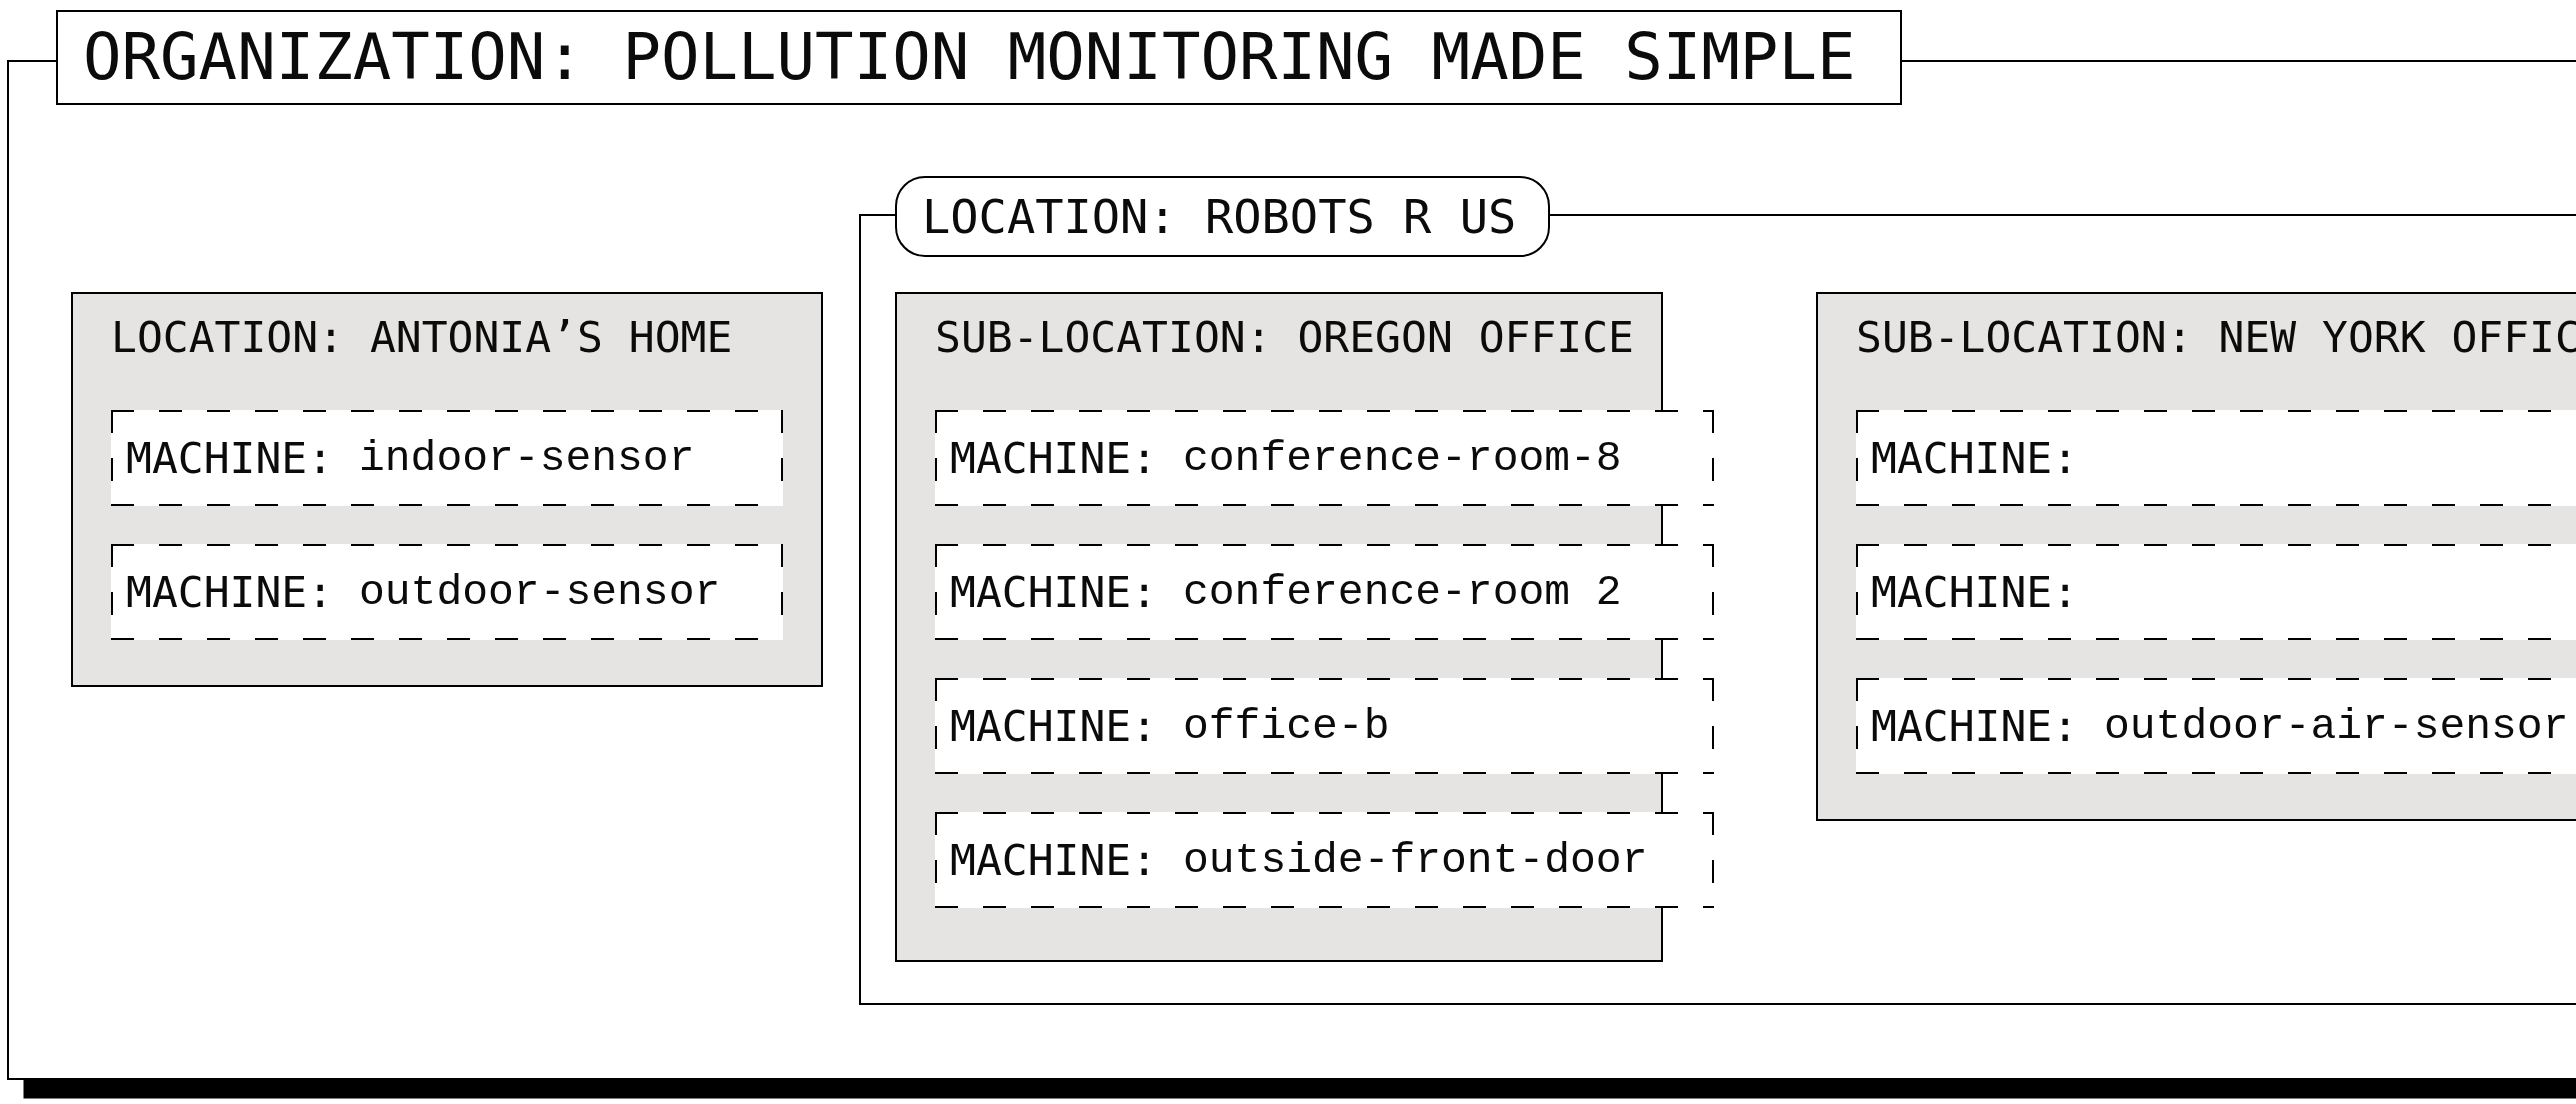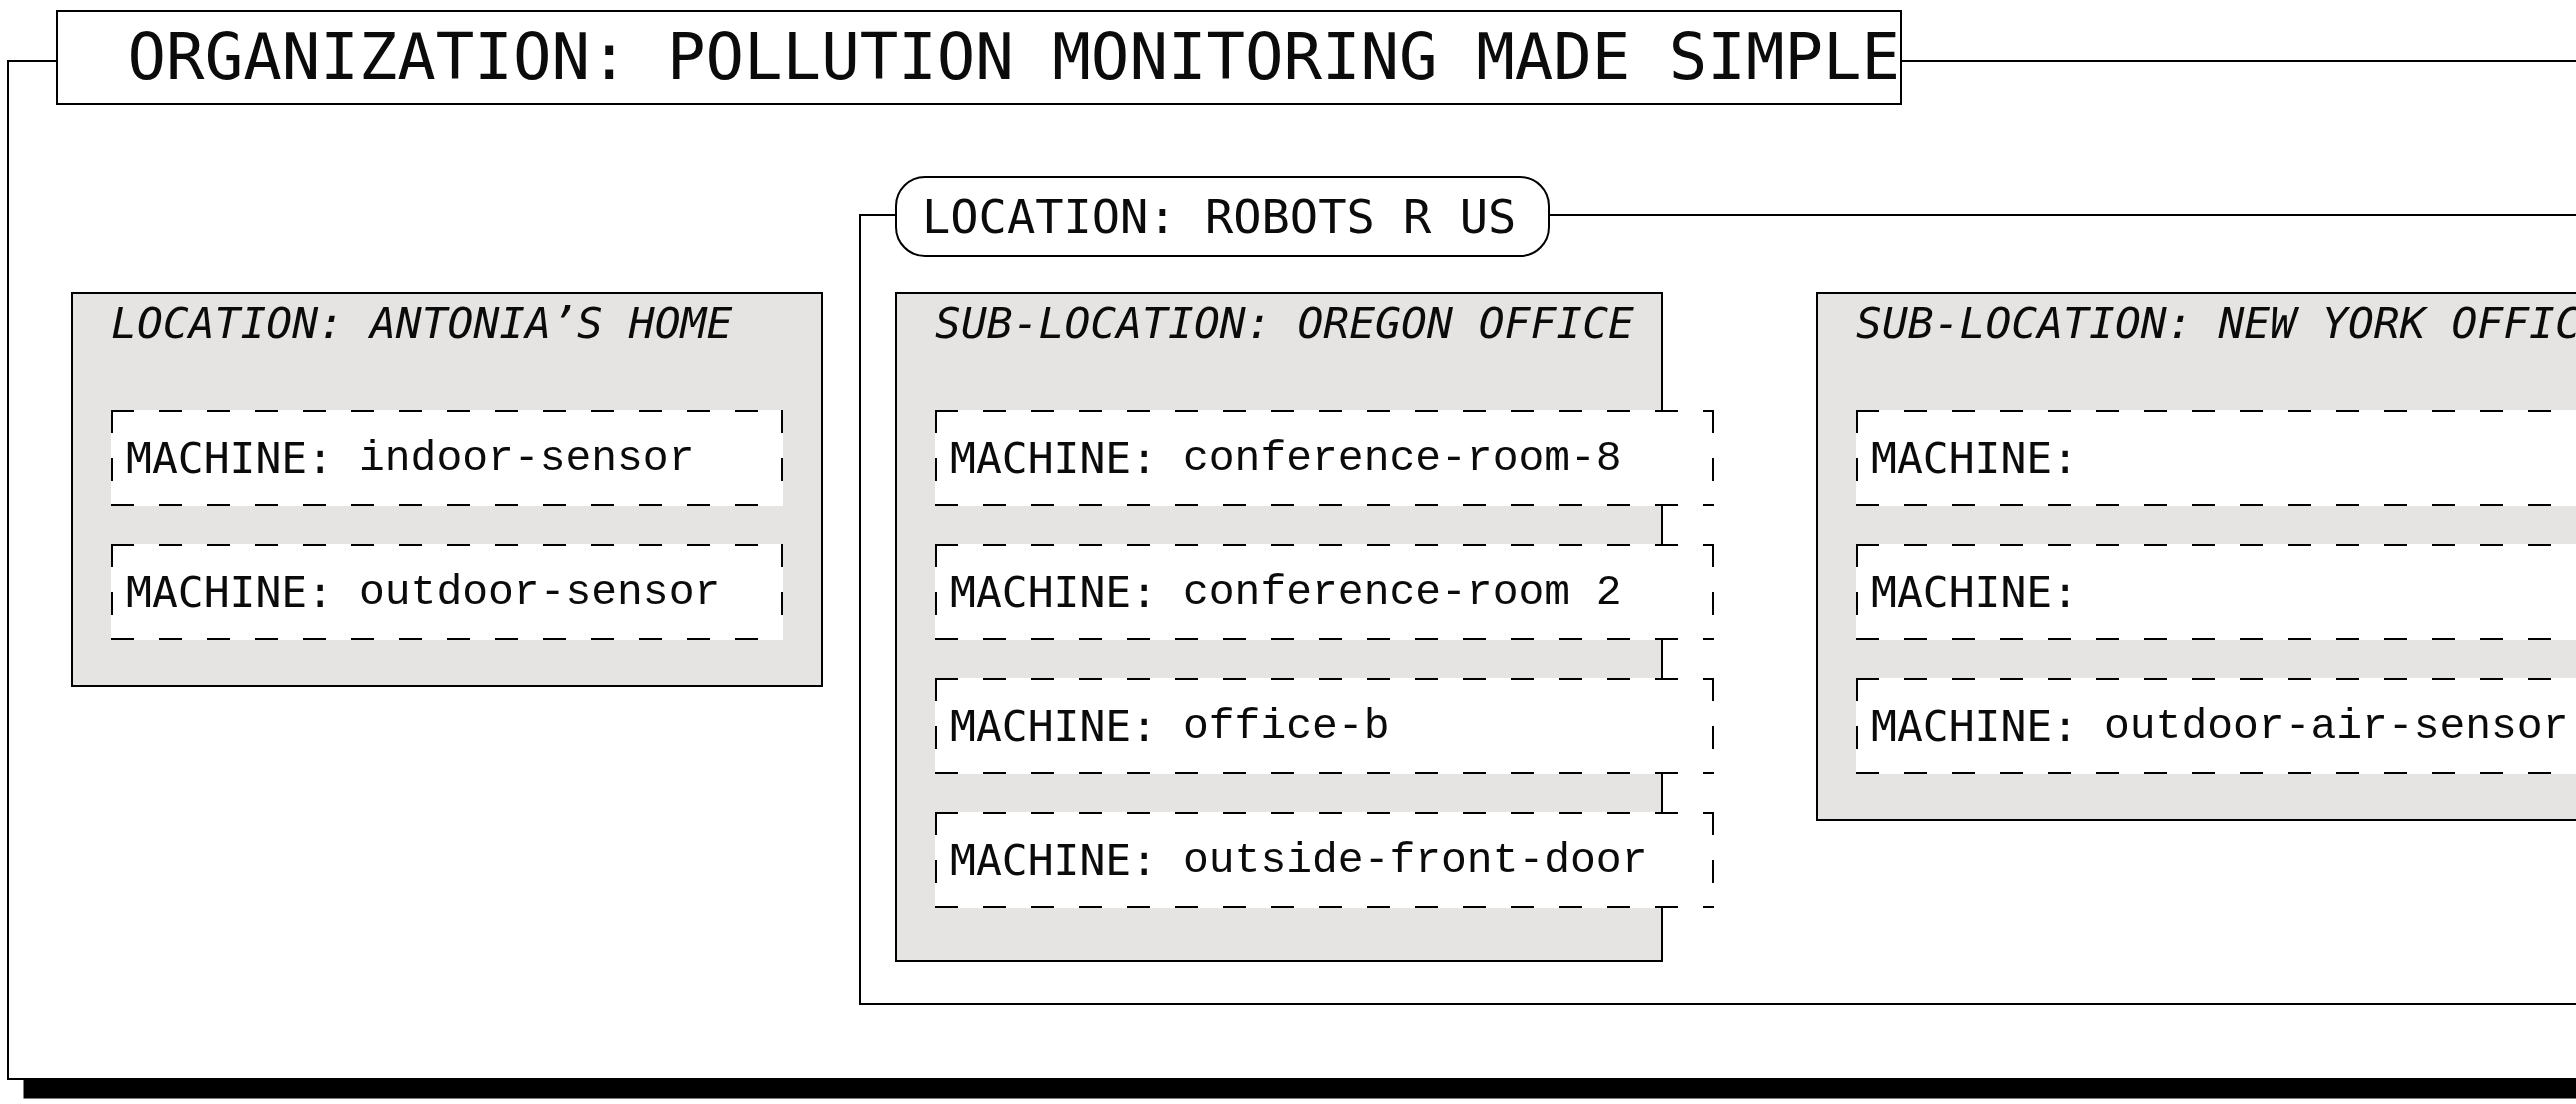--- a/index.html
+++ b/index.html
@@ -25,21 +25,21 @@
     background:#ffffff;border:2.6px solid var(--border);
     box-shadow:16.5px 18.5px 0 0 var(--shadow);
   }
   .tab{
     position:absolute;background:#ffffff;border:2.6px solid var(--border);
     display:flex;align-items:center;white-space:pre;
     z-index:5;line-height:1;
   }
   .org-tab{
     left:56px;top:9.8px;width:1846px;height:95px;
-    padding-left:25px;font-size:64px;justify-content:flex-end;
+    padding-left:25px;font-size:64px;
   }
   .robots-tab{
     left:895px;top:176px;width:655px;height:81px;
     padding-left:25px;font-size:47px;border-radius:30px;
   }
 
   
   .outline-box{
     position:absolute;left:859px;top:214px;width:1904px;height:791px;
     background:#ffffff;border:2.6px solid var(--border);
@@ -50,22 +50,22 @@
   .panel{
     position:absolute;top:292px;
     background:var(--panel-bg);border:2.1px solid var(--border);
     z-index:2;
   }
   #panel-antonia{left:71px;width:752px;height:395px;}
   #panel-oregon {left:895px;width:768px;height:670px;}
   #panel-ny     {left:1816px;width:902px;height:529px;}
 
   .panel-title{
-    padding:8px 0 0 38px;
-    font-size:43px;line-height:1;white-space:pre;font-style:italic;
+    padding:22px 0 0 38px;
+    font-size:43px;line-height:1;white-space:pre;
   }
 
   
   .machine{
     position:absolute;left:38px;height:96px;
     background-color:#ffffff;
     background-image:
       repeating-linear-gradient(90deg,  var(--border) 0 23px, rgba(0,0,0,0) 23px 48px),
       repeating-linear-gradient(90deg,  var(--border) 0 23px, rgba(0,0,0,0) 23px 48px),
       repeating-linear-gradient(180deg, var(--border) 0 23px, rgba(0,0,0,0) 23px 48px),

